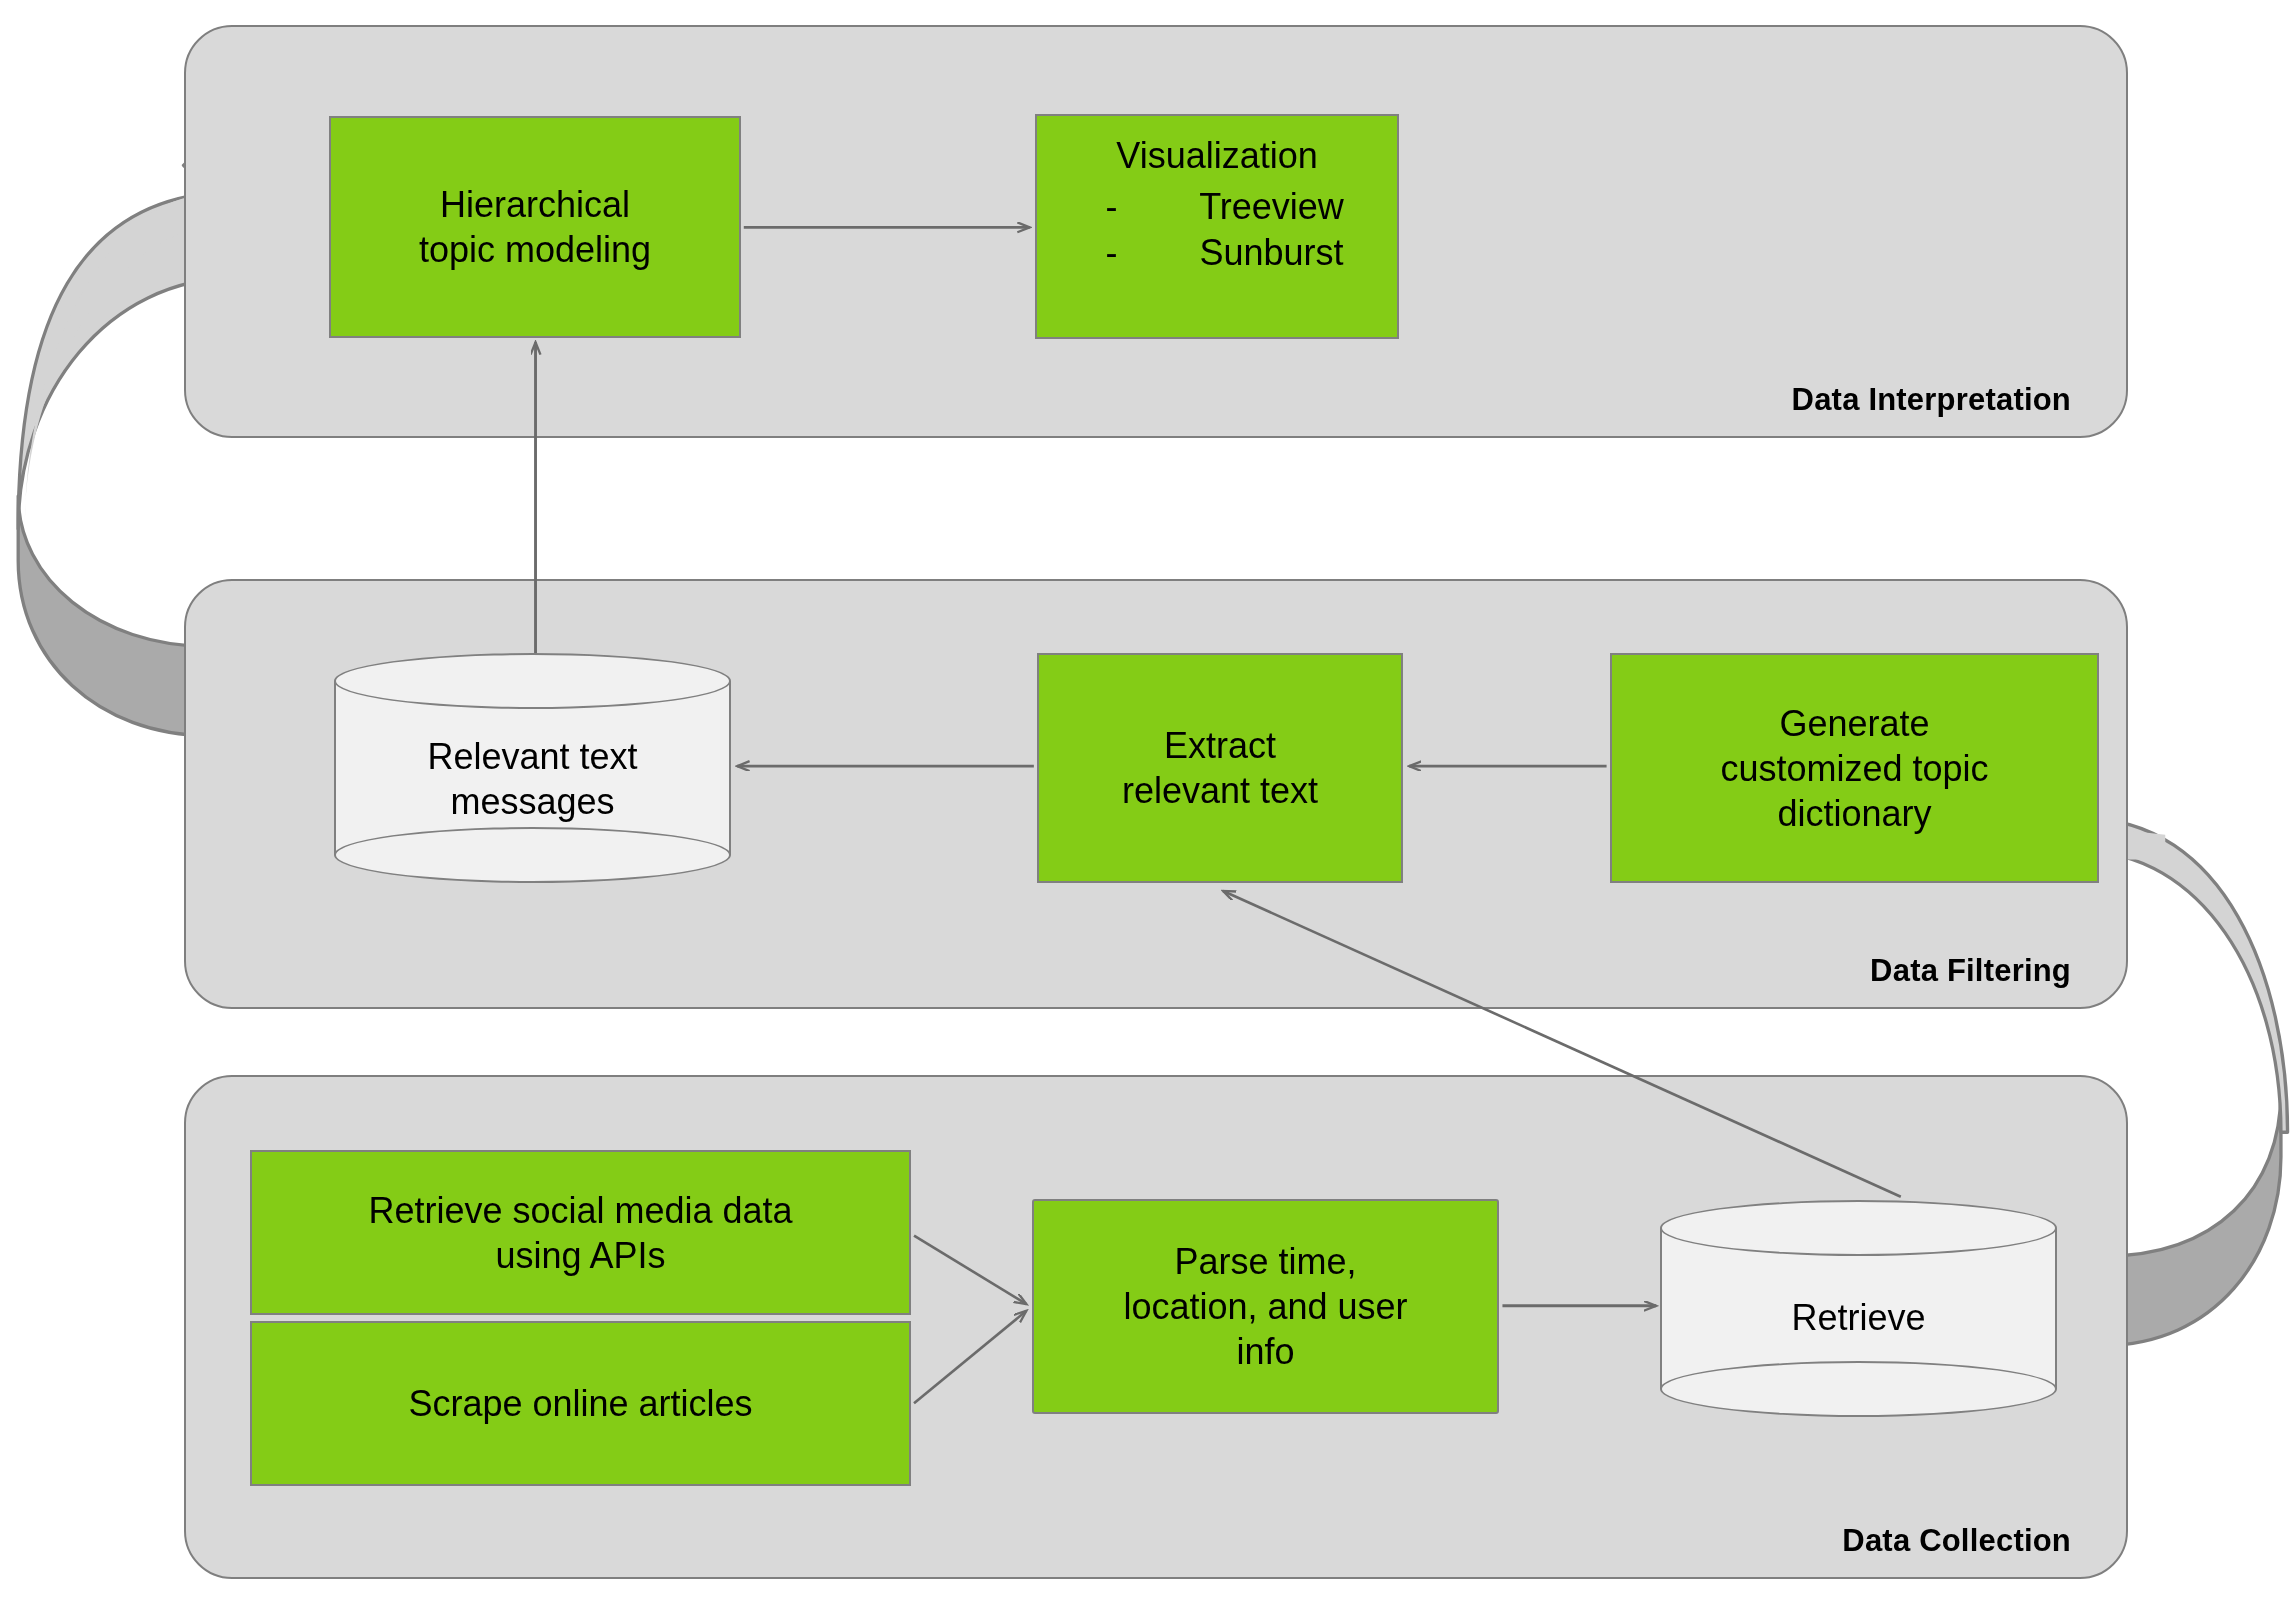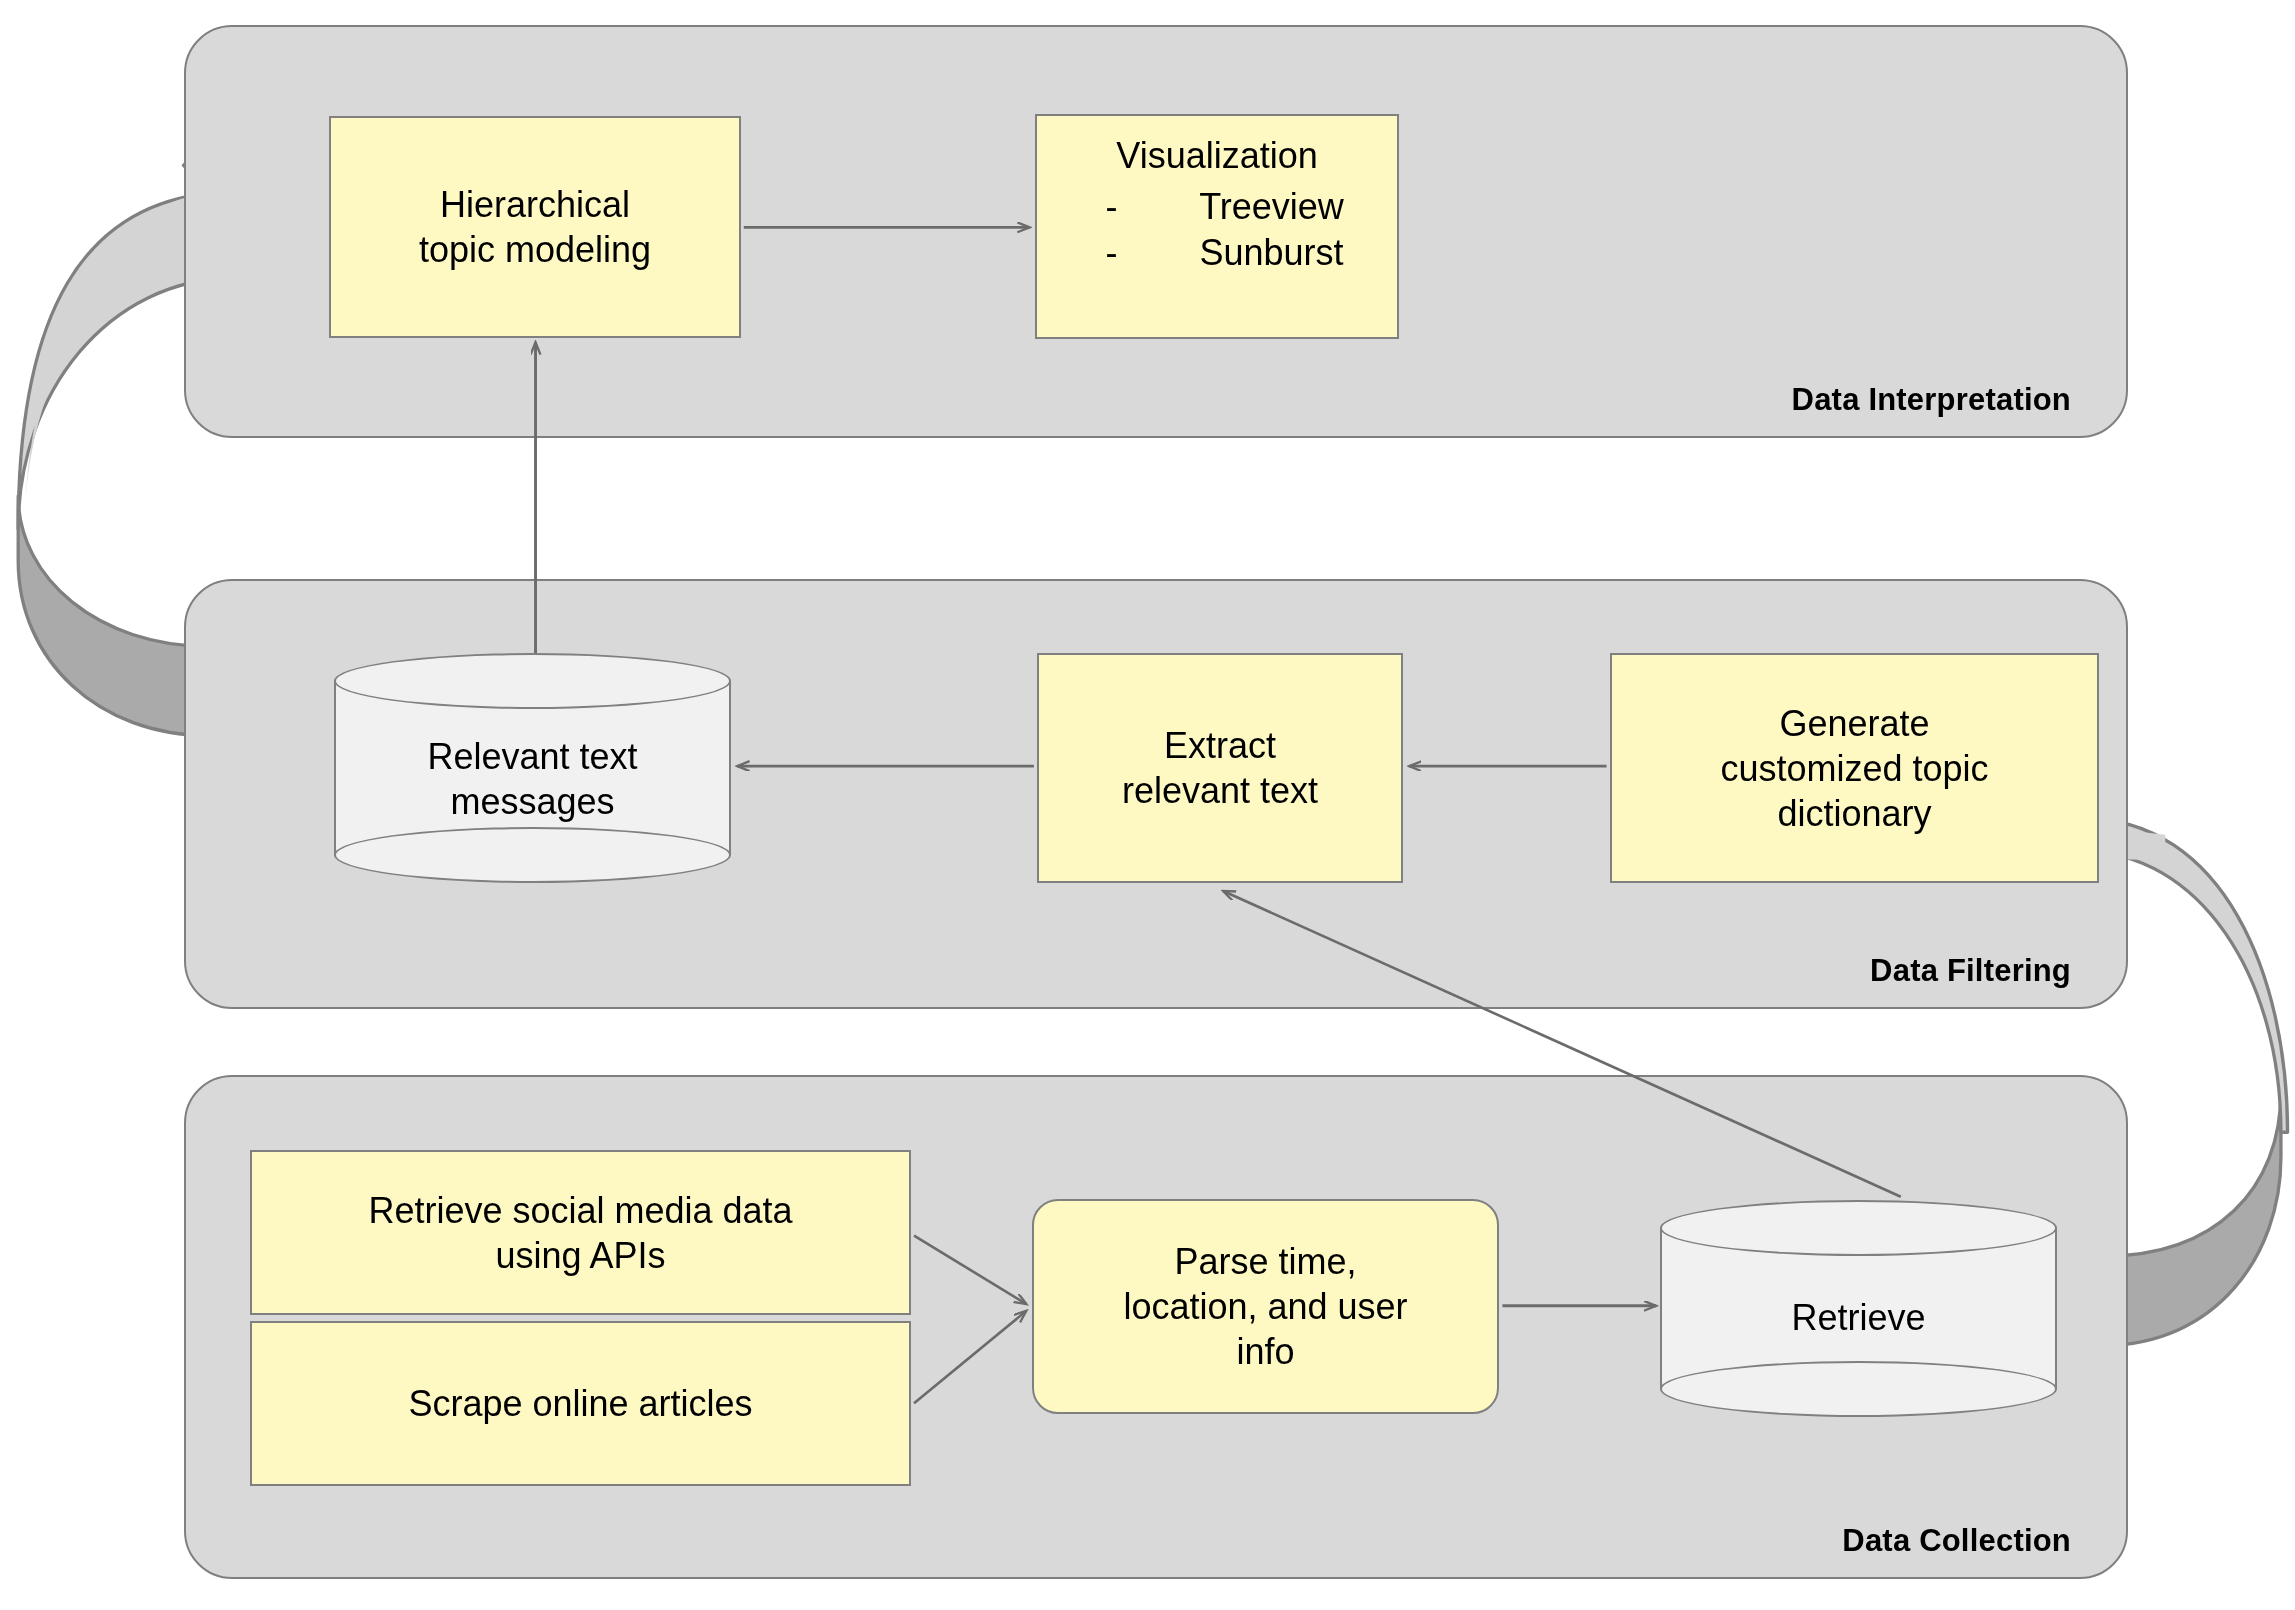--- a/index.html
+++ b/index.html
@@ -36,33 +36,33 @@
     font-size: 31px;
     font-weight: bold;
     color: #000000;
     white-space: nowrap;
     letter-spacing: 0.2px;
   }
 
   
   .node {
     position: absolute;
-    background: #fef9c3;
+    background: #84cc16;
     border: 2.5px solid #808080;
     box-sizing: border-box;
     display: flex;
     align-items: center;
     justify-content: center;
     text-align: center;
     color: #000000;
     font-size: 36px;
     line-height: 1.25;
     padding: 5px 11.6px;
   }
-  .node.rounded { border-radius: 26px; align-items: center; }
+  .node.rounded { border-radius: 3px; align-items: center; }
   .node .txt { white-space: pre-line; }
 
   #node-htm      { left: 329px;  top: 116px;  width: 412px;  height: 222px; }
   #node-vis      { left: 1035px; top: 114px;  width: 364px;  height: 225px;
                    display: block; padding: 11.6px 0 0 0; }
   #node-extract  { left: 1037px; top: 653px;  width: 366px;  height: 230px; }
   #node-gen      { left: 1610px; top: 653px;  width: 489px;  height: 230px; }
   #node-retrieve { left: 250px;  top: 1124px; width: 661px;  height: 165px; margin-top: 26px; }
   #node-scrape   { left: 250px;  top: 1321px; width: 661px;  height: 165px; }
   #node-parse    { left: 1032px; top: 1199px; width: 467px;  height: 215px; }

